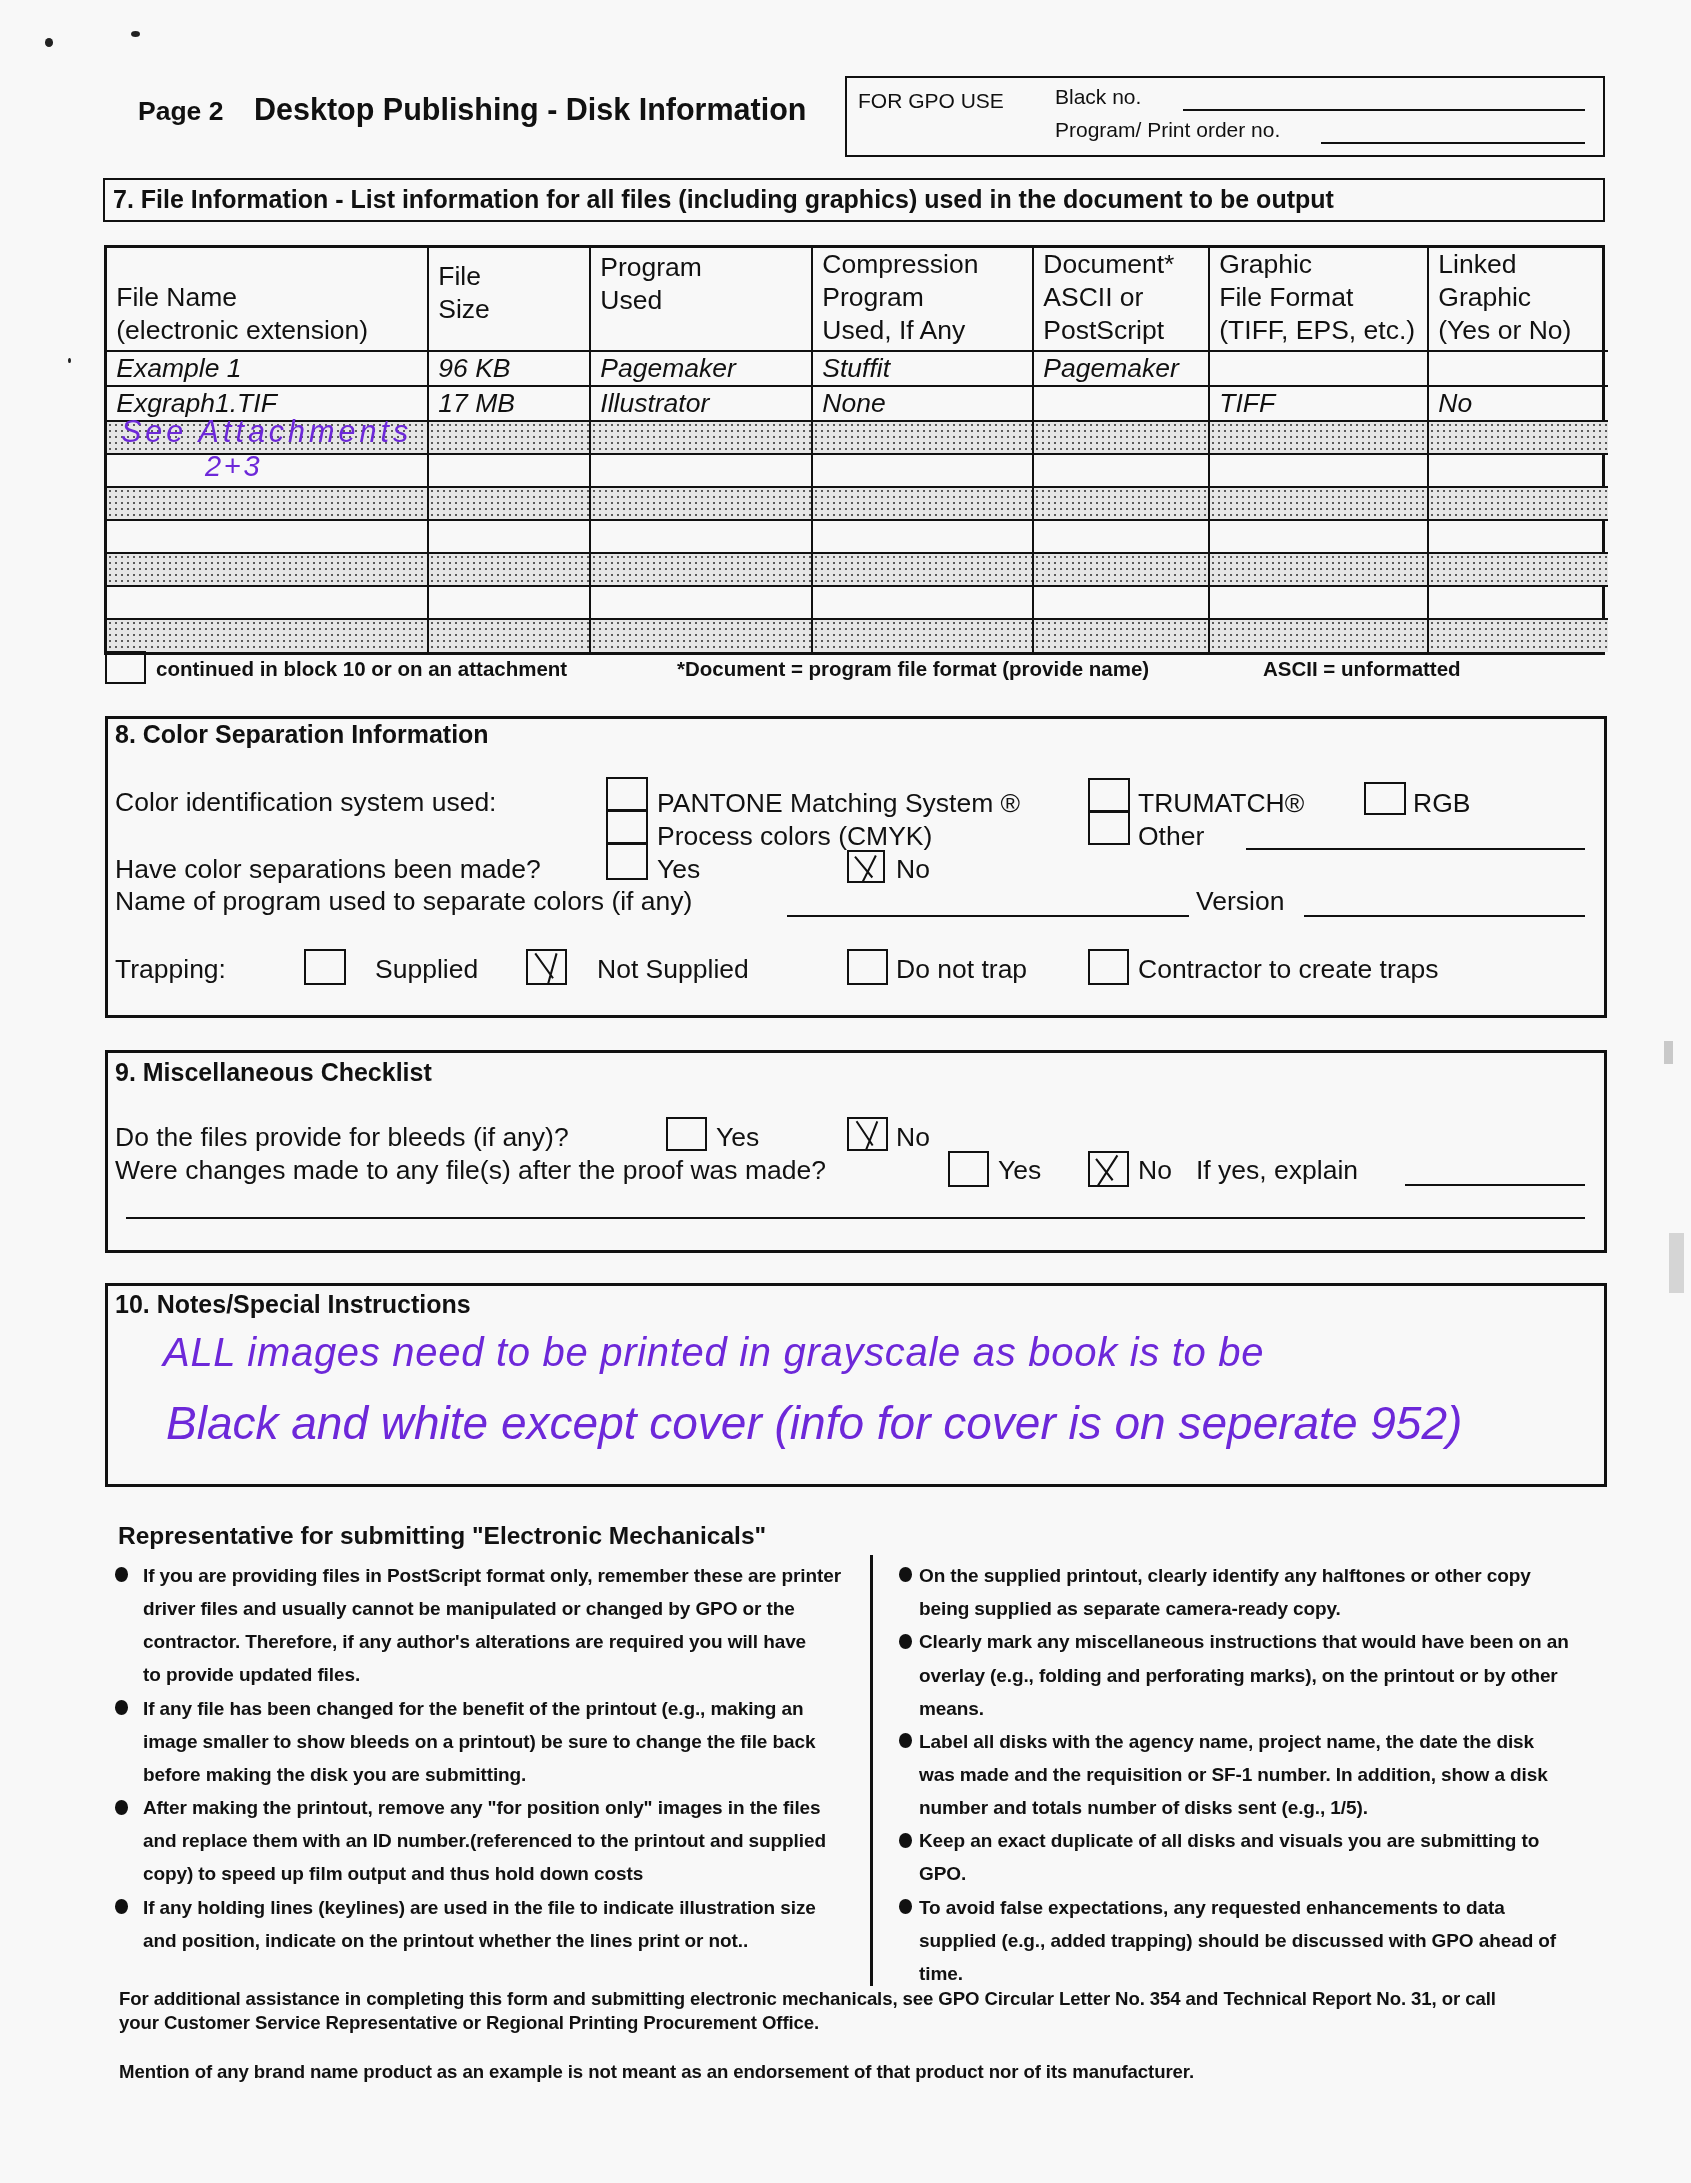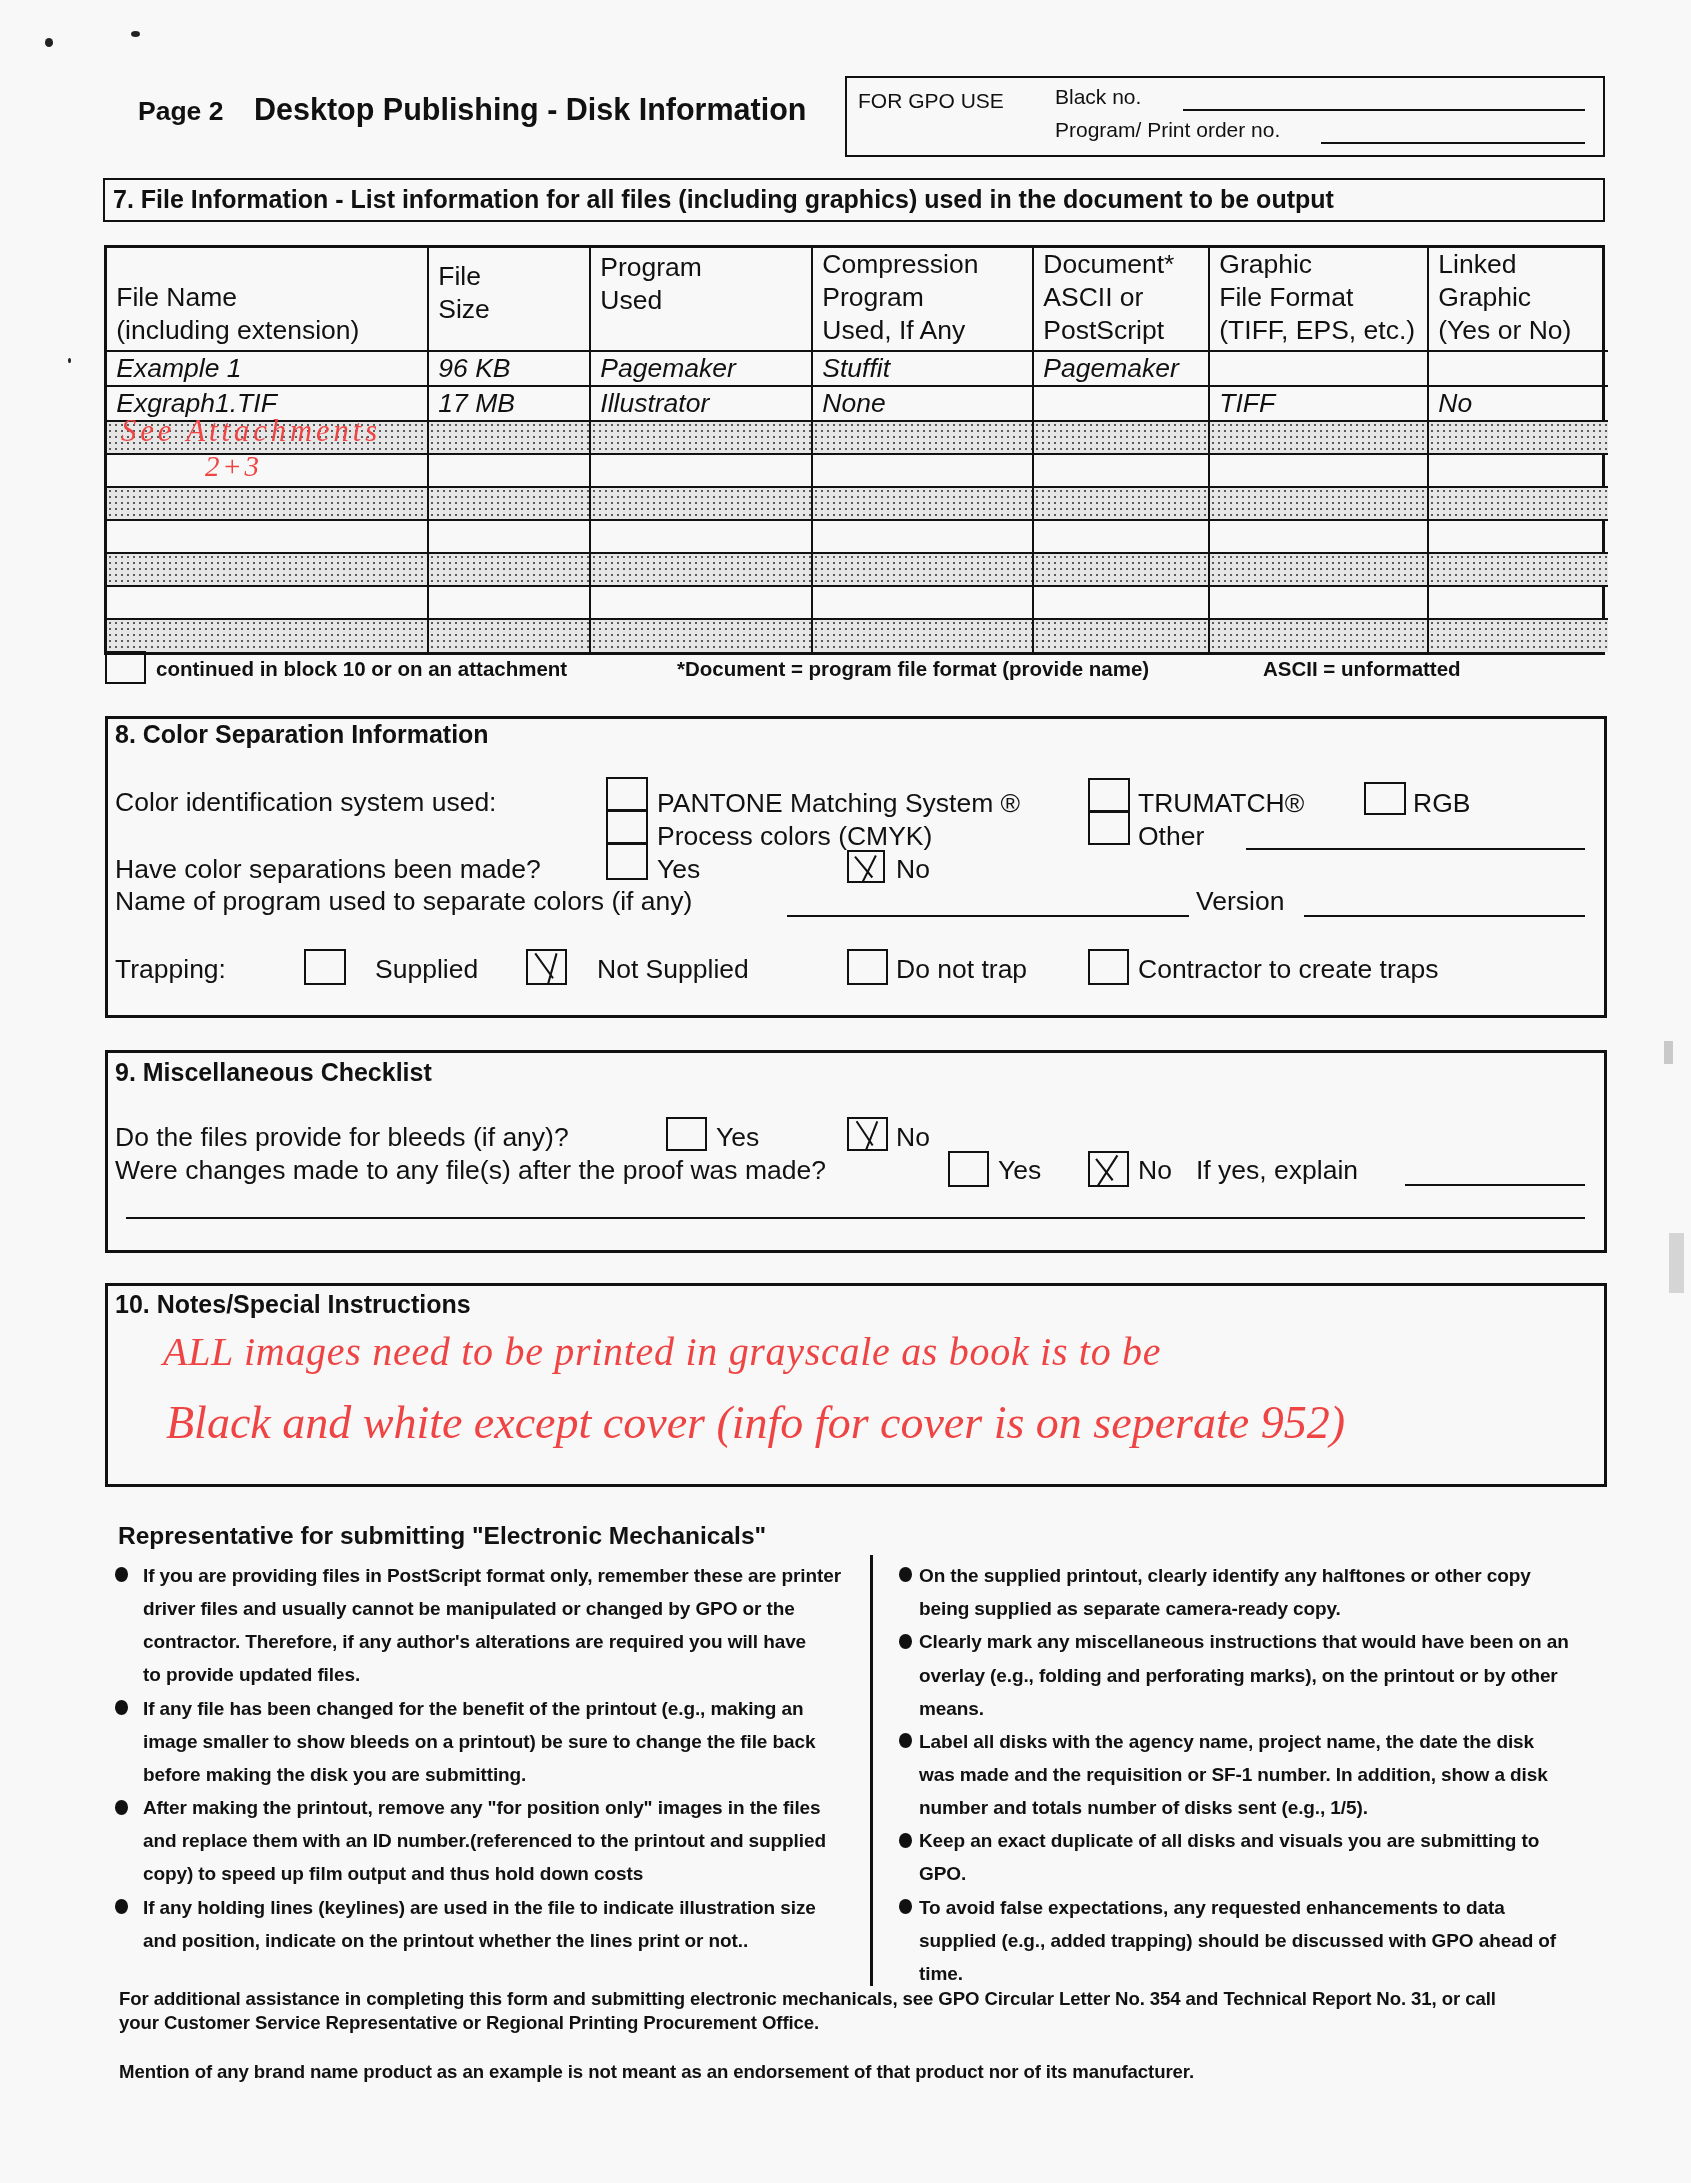--- a/index.html
+++ b/index.html
@@ -1,19 +1,19 @@
 <!DOCTYPE html>
 <html style="font-size:10.6px"><head>
 <meta charset="utf-8">
 <style>
   * { box-sizing: border-box; margin: 0; padding: 0; }
   html, body { width: 1691px; height: 2183px; background: #f8f8f8; }
   body { position: relative; font-family: "Liberation Sans", "DejaVu Sans", sans-serif; color: #111; overflow: hidden; }
   .bold { font-weight: bold; }
-  .hand { font-family: Liberation Serif, serif; font-style: italic; color: #ef4444; }
+  .hand { font-family: Liberation Sans, sans-serif; font-style: italic; color: #6d28d9; }
   .thickbox { position: absolute; border: 3.3px solid #111; }
   .uline { position: absolute; height: 0; border-top: 2.7px solid #111; }
   .cb { position: absolute; width: 37px; height: 36px; border: 2.7px solid #111; background: transparent; }
   .cb .x { position: absolute; left: 0; top: 0; width: 100%; height: 100%; }
   .lbl { position: absolute; font-size: 26.5px; line-height: 1; white-space: nowrap; }
   .speck { position: absolute; background: #222; border-radius: 50%; }
 
   
   .tbl { position: absolute; left: 104px; top: 245px; width: 1501px; border: 3.3px solid #111; }
   .tbl table { border-collapse: collapse; width: 100%; table-layout: fixed; }
@@ -63,21 +63,21 @@
         <col style="width:221px">
         <col style="width:176px">
         <col style="width:219px">
         <col style="width:180px">
     </colgroup>
     <thead>
       <tr>
         <th>
             <div></div>
             <div>File Name</div>
-            <div>(including extension)</div>
+            <div>(electronic extension)</div>
           </th>
         <th style="vertical-align:top;padding-top:12px;border-radius:13px;">
             <div>File</div>
             <div>Size</div>
           </th>
         <th style="vertical-align:top;padding-top:2.7px;">
             <div>Program</div>
             <div>Used</div>
           </th>
         <th>

